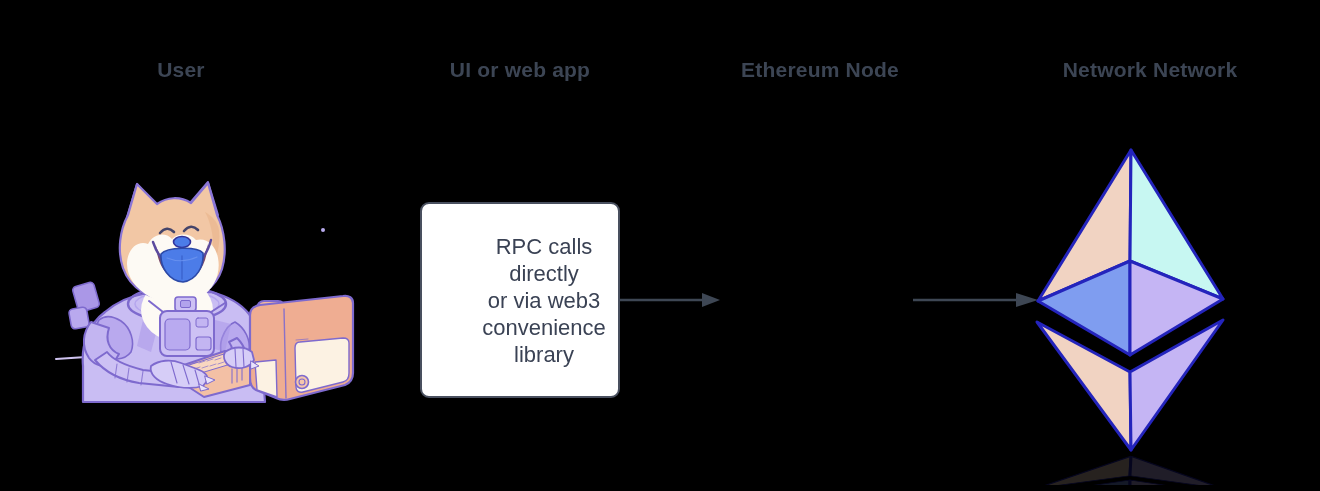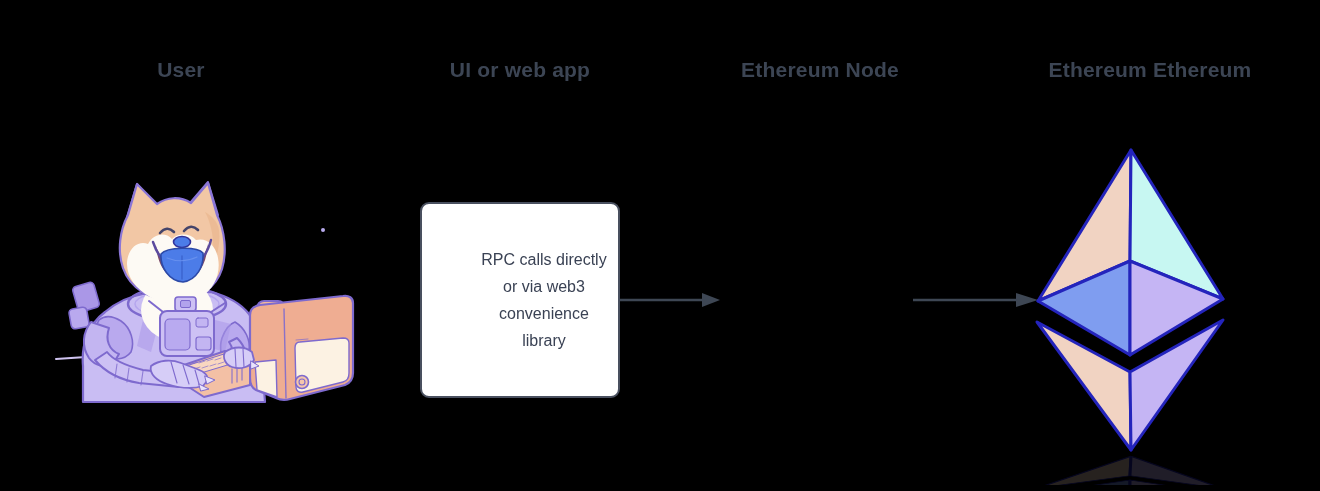--- a/index.html
+++ b/index.html
@@ -15,35 +15,35 @@
     color: var(--c-header-text,#3c4554); white-space:nowrap;
   }
   .box {
     position:absolute; box-sizing:border-box;
     background: var(--c-box-bg,#fff);
     border:2px solid var(--c-box-border,#49505f);
     border-radius:9px;
     display:flex; align-items:center; justify-content:center;
     text-align:center;
     color: var(--c-box-text,#3a4254);
-    font-size:16px; line-height:27px;padding-left:48px;
+    font-size:22px; line-height:27px;padding-left:48px;
   }
   .box span { white-space:pre-line; }
   .abs { position:absolute; }
   svg { display:block; }
 </style>
 </head>
 <body>
 
 <div class="canvas">
 
   <div class="hdr" style="left:181px">User</div>
   <div class="hdr" style="left:820px">Ethereum Node</div>
   <div class="hdr" style="left:520px">UI or web app</div>
-  <div class="hdr" style="left:1150px">Ethereum Ethereum</div>
+  <div class="hdr" style="left:1150px">Network Network</div>
 
   <svg class="abs" style="left:55px; top:170px" width="330" height="235" viewBox="0 0 330 235">
     <g stroke-linecap="round" stroke-linejoin="round">
 
       <path d="M1,189 L46,186" fill="none" stroke="#cfc3f0" stroke-width="2"></path>
 
       <g>
         <rect x="20" y="114" width="22" height="26" rx="4" transform="rotate(-16 31 127)" fill="var(--c-suit-mid,#aa97e7)" stroke="var(--c-doge-outline,#7e6ace)" stroke-width="1.6"></rect>
         <rect x="15" y="138" width="18" height="20" rx="4" transform="rotate(-10 24 148)" fill="#b9a9ee" stroke="var(--c-doge-outline,#7e6ace)" stroke-width="1.6"></rect>
       </g>

